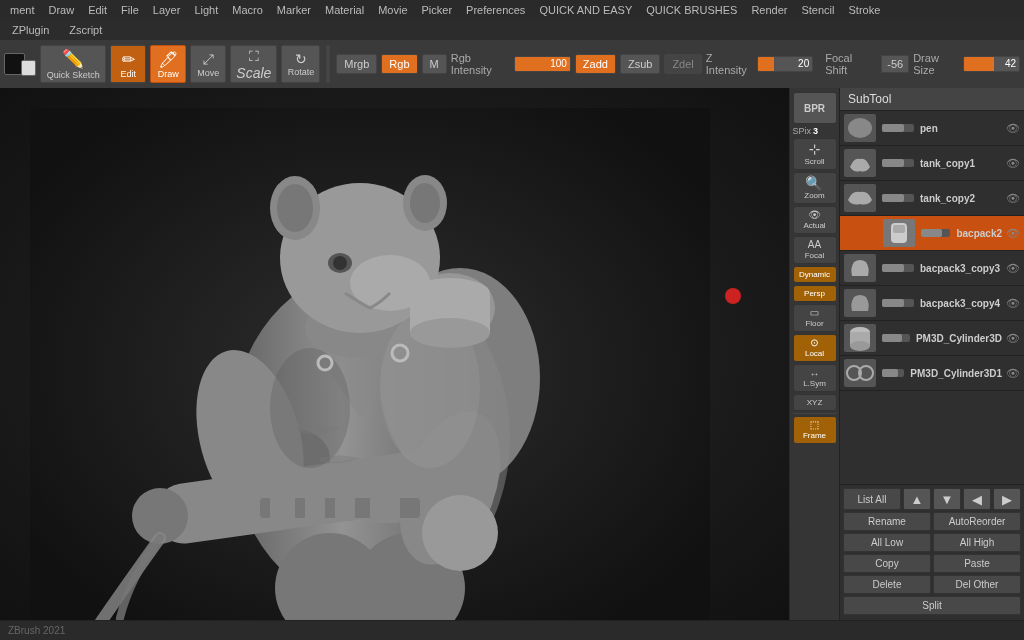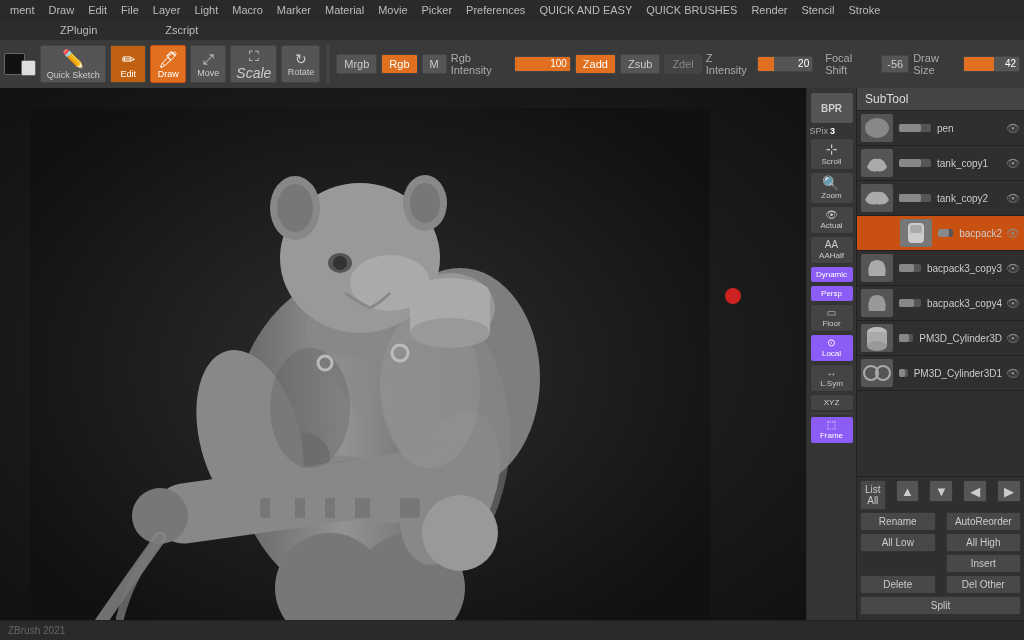--- a/index.html
+++ b/index.html
@@ -39,21 +39,20 @@
       display: flex;
       align-items: center;
       padding: 0 4px;
       gap: 4px;
     }
     .plugin-item {
       padding: 2px 8px;
       color: #bbb;
       cursor: pointer;
       font-size: 11px;
-      margin-left: 48px;
     }
 
     
     #toolbar {
       width: 100%;
       height: 48px;
       background: #3a3a3a;
       display: flex;
       align-items: center;
       padding: 0 4px;
@@ -218,21 +217,21 @@
       flex-direction: column;
       align-items: center;
       justify-content: center;
       cursor: pointer;
       color: #ccc;
       font-size: 9px;
       padding: 3px 2px;
       text-align: center;
       gap: 1px;
     }
-    .rt-btn.active { background: #8b5cf6; color: #fff; }
+    .rt-btn.active { background: #a16207; color: #fff; }
     .rt-btn .rt-icon {
       font-size: 14px;
       line-height: 1;
     }
     .rt-btn-label { font-size: 8px; }
 
     .rt-bpr {
       width: 44px;
       height: 32px;
       background: #555;
@@ -251,21 +250,21 @@
       display: flex;
       align-items: center;
       gap: 2px;
       width: 44px;
       font-size: 9px;
       color: #aaa;
     }
 
     
     #subtool-panel {
-      width: 168px;
+      width: 185px;
       background: #2f2f2f;
       border-left: 1px solid #222;
       display: flex;
       flex-direction: column;
     }
 
     #subtool-header {
       background: #444;
       padding: 4px 8px;
       font-size: 12px;
@@ -299,20 +298,21 @@
       align-items: center;
       justify-content: center;
       overflow: hidden;
     }
     .st-thumb svg { width: 100%; height: 100%; }
 
     .st-name {
       flex: 1;
       font-size: 10px;
       color: #ccc;
+      font-weight: bold;
     }
 
     .st-eye {
       width: 14px;
       height: 14px;
       display: flex;
       align-items: center;
       justify-content: center;
       color: #888;
       cursor: pointer;
@@ -336,21 +336,21 @@
 
     
     #subtool-buttons {
       background: #2f2f2f;
       padding: 3px;
       border-top: 1px solid #222;
     }
 
     .st-btn-row {
       display: flex;
-      gap: 10px;
+      gap: 2px;
       margin-bottom: 2px;
     }
 
     .st-btn {
       flex: 1;
       padding: 3px 4px;
       background: #484848;
       border: 1px solid #333;
       color: #ccc;
       font-size: 10px;
@@ -604,21 +604,21 @@
     <div class="rt-btn">
       <span class="rt-icon">🔍</span>
       <span class="rt-btn-label">Zoom</span>
     </div>
     <div class="rt-btn">
       <span class="rt-icon" style="font-size:10px;">👁</span>
       <span class="rt-btn-label">Actual</span>
     </div>
     <div class="rt-btn">
       <span class="rt-icon" style="font-size:10px;">AA</span>
-      <span class="rt-btn-label">AAHalf</span>
+      <span class="rt-btn-label">Focal</span>
     </div>
     <div class="rt-btn active">
       <span class="rt-btn-label">Dynamic</span>
     </div>
     <div class="rt-btn active">
       <span class="rt-btn-label">Persp</span>
     </div>
     <div class="rt-btn">
       <span class="rt-icon" style="font-size:10px;">▭</span>
       <span class="rt-btn-label">Floor</span>
@@ -770,26 +770,26 @@
       <div class="st-btn-row">
         <button class="st-btn">Rename</button>
         <button class="st-btn">AutoReorder</button>
       </div>
 
       <div class="st-btn-row">
         <button class="st-btn">All Low</button>
         <button class="st-btn">All High</button>
       </div>
 
-
-
       <div class="st-btn-row">
-        <button class="st-btn" style="visibility:hidden;"></button>
-        <button class="st-btn">Insert</button>
-      </div>
+        <button class="st-btn">Copy</button>
+        <button class="st-btn">Paste</button>
+      </div>
+
+
 
       <div class="st-btn-row">
         <button class="st-btn">Delete</button>
         <button class="st-btn">Del Other</button>
       </div>
 
 
       <div class="st-btn-row">
         <button class="st-btn">Split</button>
       </div>

